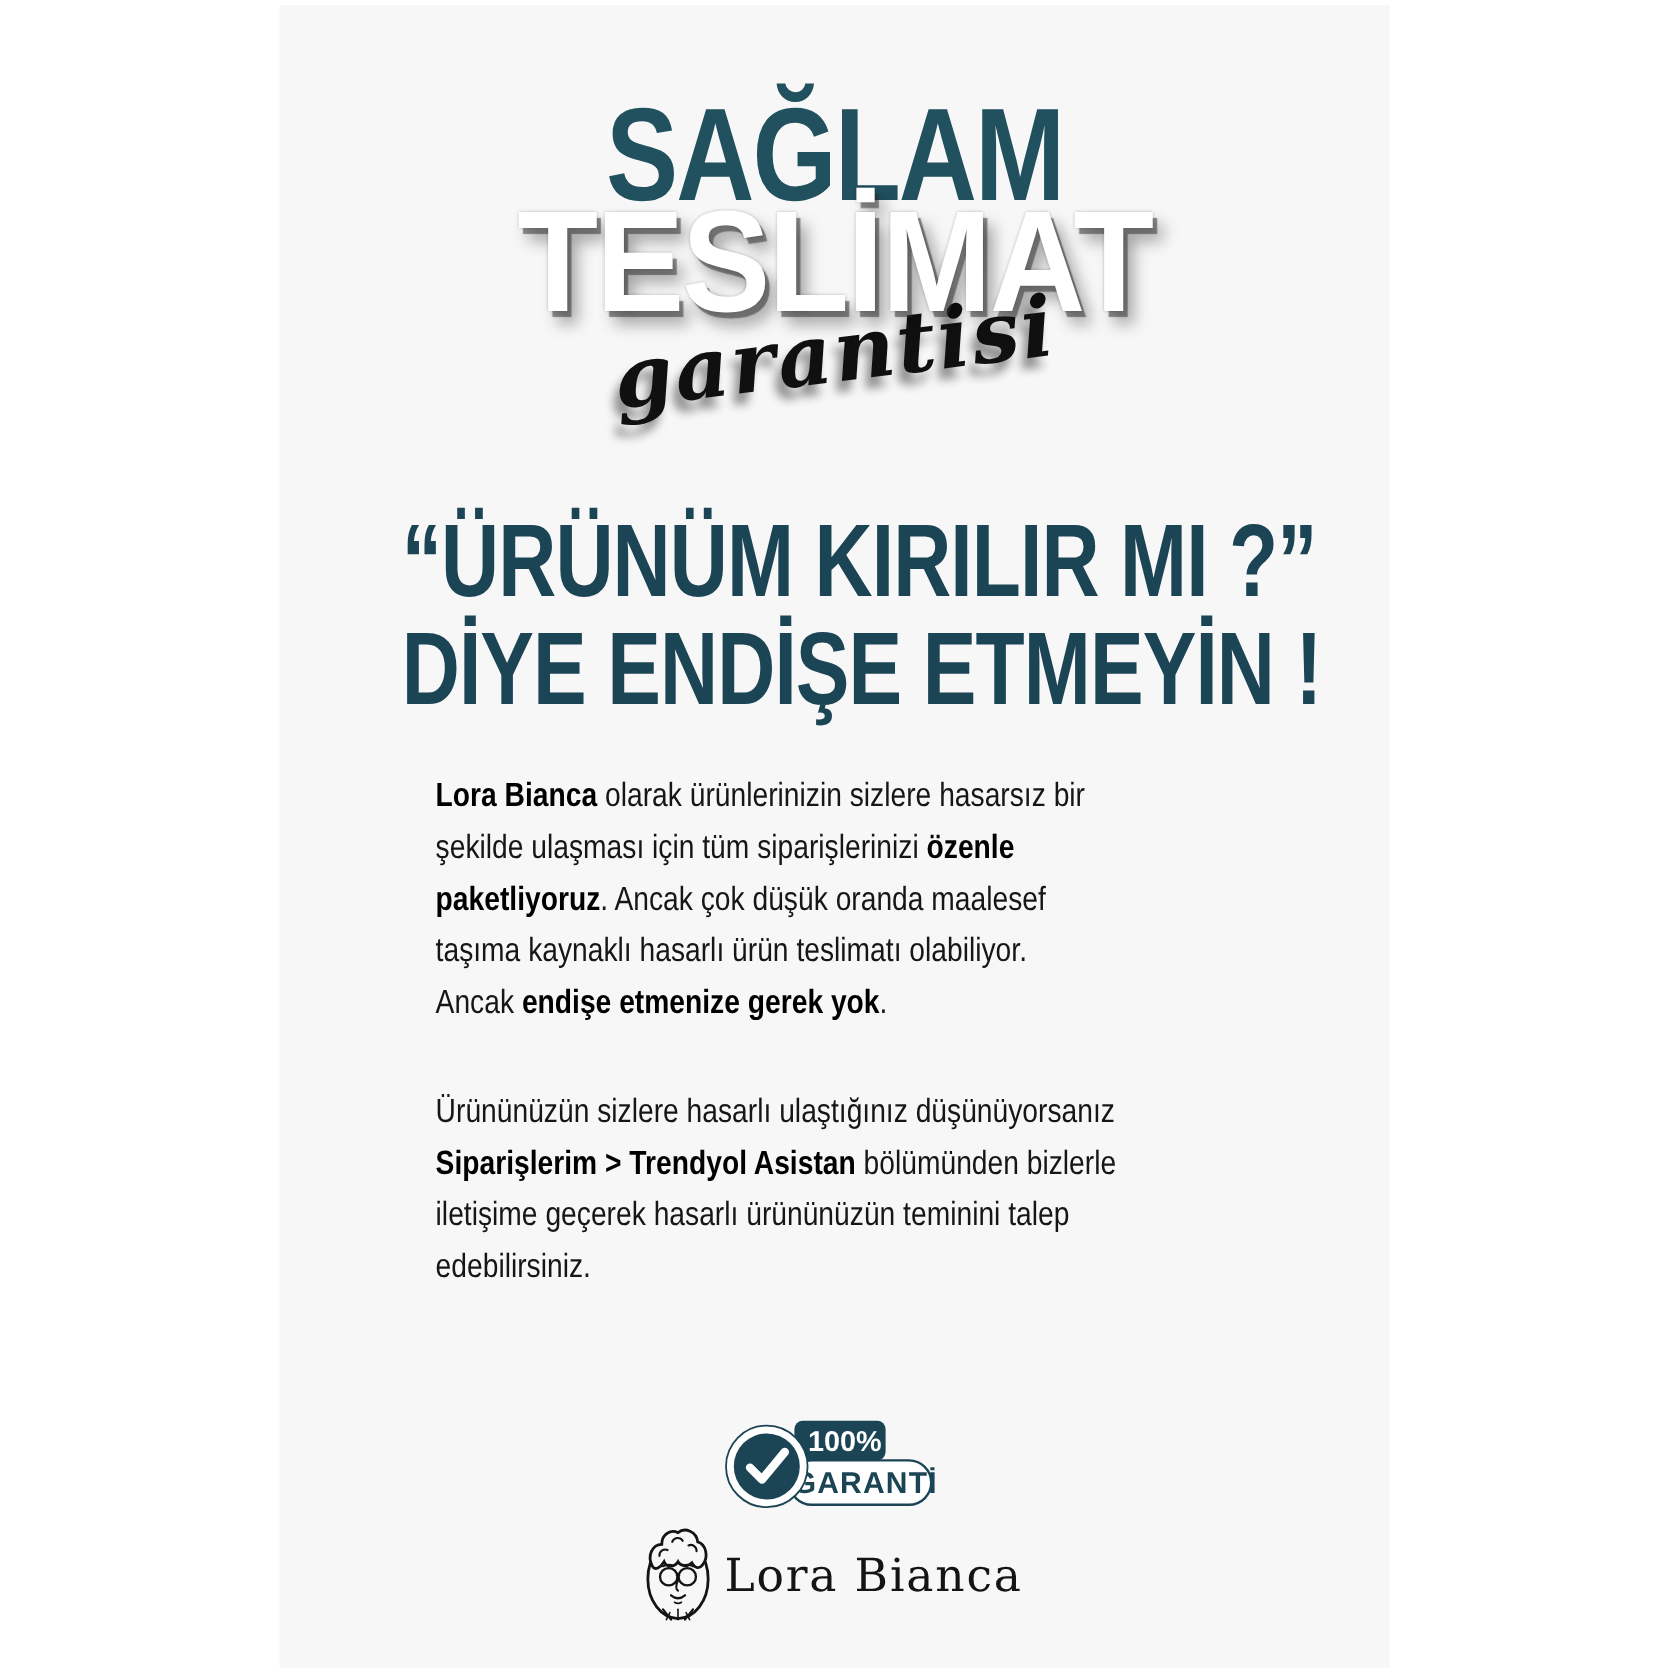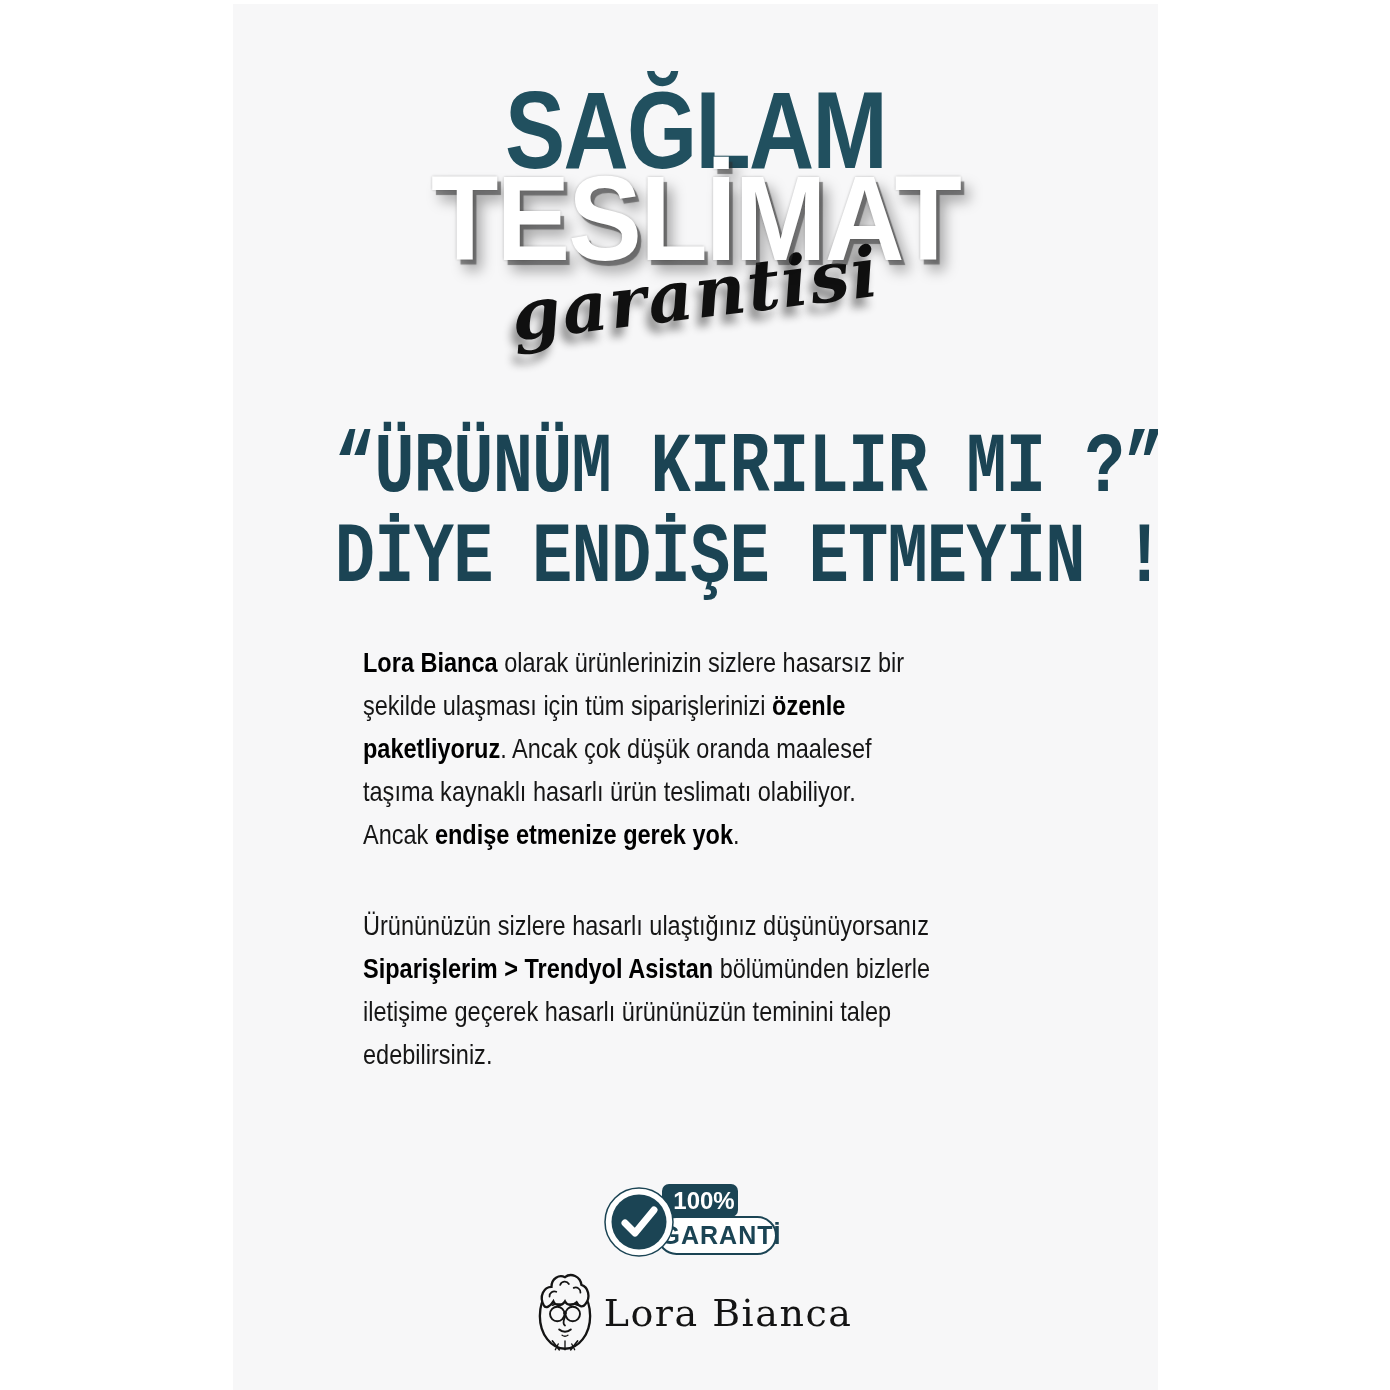--- a/index.html
+++ b/index.html
@@ -52,21 +52,21 @@
     font-weight: bold;
     font-size: 70px;
     line-height: 74px;
     letter-spacing: 2px;
     color: #101010;
     transform: rotate(-7deg);
     white-space: nowrap;
     text-shadow: -6px 9px 8px rgba(20,20,20,0.45);
   }
   
-  .quote { margin-top: 92px; font-family: Liberation Mono, monospace; }
+  .quote { margin-top: 92px; }
   .q-line {
     font-size: 86px;
     line-height: 90px;
     font-weight: bold;
     letter-spacing: -1px;
     color: #1b4454;
     transform: scaleX(0.78);
     white-space: nowrap;
   }
   

